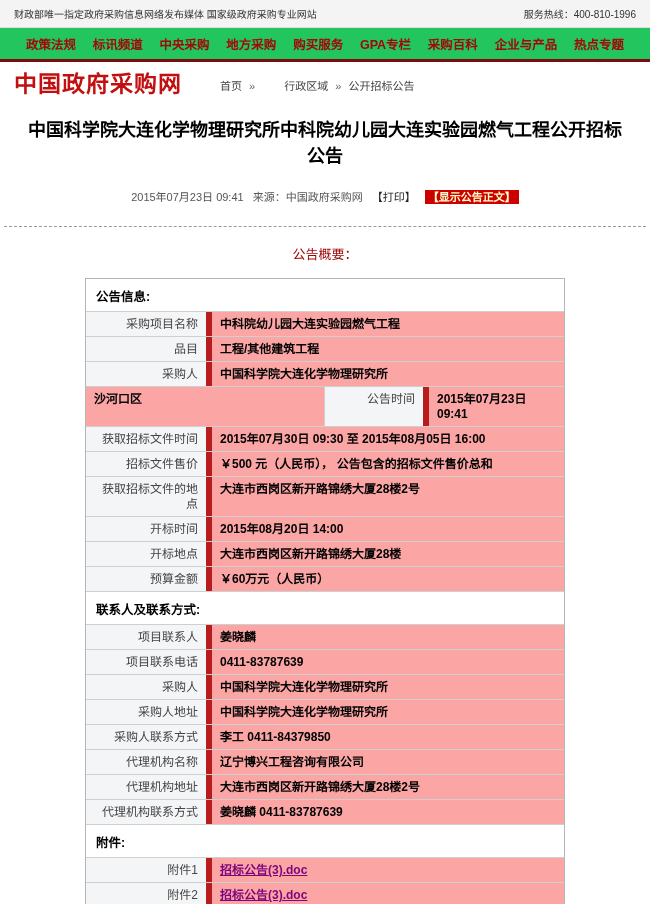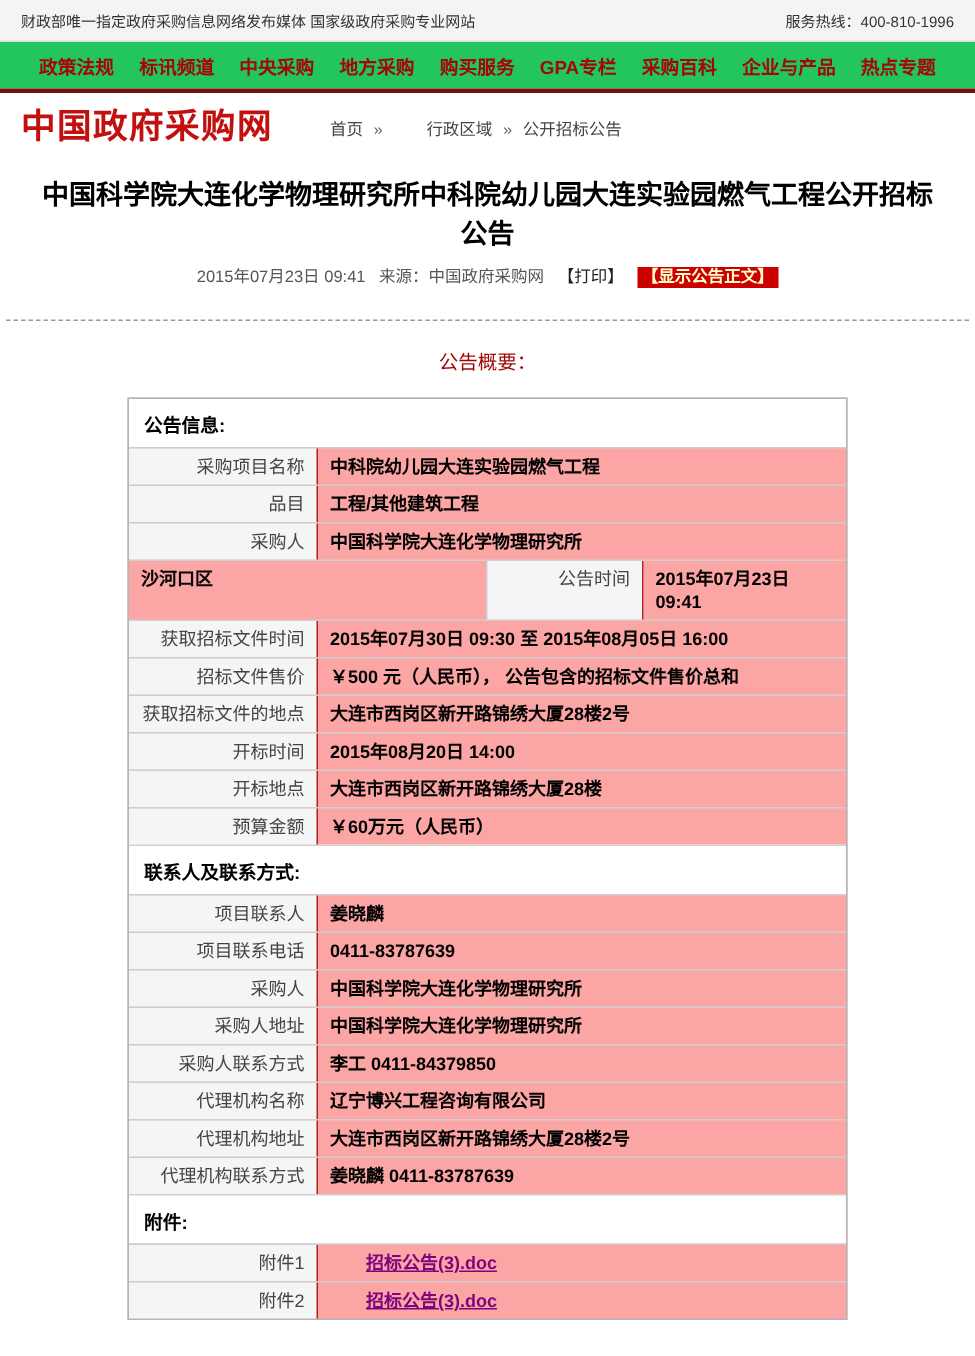--- a/index.html
+++ b/index.html
@@ -20,39 +20,39 @@
   
   .masthead { display:flex; align-items:flex-end; padding:11px 14px 9px; }
   .logo { font-size:23px; font-weight:bold; color:#c21010; letter-spacing:1px; cursor:pointer; line-height:1; }
   .breadcrumb { margin-left:16px; font-size:11px; color:#444; padding-bottom:3px; }
   .breadcrumb a { color:#444; text-decoration:none; cursor:pointer;margin-left:22px; }
   .crumb-sep { margin:0 4px; color:#666; }
 
   
   .title { font-size:18px; font-weight:bold; color:#000; text-align:center;
     line-height:1.45; margin:12px 20px 4px; }
-  .meta { text-align:center; font-size:11px; color:#555; margin-top:6px; }
+  .meta { text-align:center; font-size:11px; color:#555; margin-top:19px; }
   .meta .piece { margin:0 3px; }
   .print-btn { color:#222; cursor:pointer; }
   .badge { background:#cc0000; color:#ffffcc; font-weight:bold; padding:1px 3px; cursor:pointer; }
 
   .dashed { border-top:1px dashed #9a9a9a; margin:22px 4px 0; }
   .summary-heading { text-align:center; font-size:13px; font-weight:normal; color:#9e0303; margin:17px 0 15px; }
 
   
   .tbl { width:480px; margin:0 auto; border:1px solid #b5b5b5; font-size:12px; background:#fca5a5; }
   .row { display:flex; border-top:1px solid #cfcfcf; }
   .tbl > :first-child { border-top:none; }
   .row-section { border-top:1px solid #cfcfcf; padding:7px 10px 6px; font-size:12.5px; font-weight:bold; color:#000; background:#fff; }
   .cell-label { width:126px; background:#f4f5f7; color:#444; text-align:right;
-    padding:5px 8px 4px; border-right:1px solid #b91c1c; line-height:15px; flex-shrink:0; }
+    padding:5px 8px 4px; border-right:6px solid #b91c1c; line-height:15px; flex-shrink:0; }
   .cell-value { flex:1; padding:5px 8px 4px; font-weight:bold; color:#000; line-height:15px; }
   .cell-label.mid { width:105px; border-left:1px solid #cfcfcf; }
   .cell-value.last { flex:0 0 135px; }
-  .attach-link { color:#7d057d; font-weight:bold; text-decoration:underline; cursor:pointer;margin-left:24px; }
+  .attach-link { color:#7d057d; font-weight:bold; text-decoration:underline; cursor:pointer; }
 </style>
 </head>
 <body>
 
 <div class="top-strip">
   <span>财政部唯一指定政府采购信息网络发布媒体  国家级政府采购专业网站</span>
   <span>服务热线：400-810-1996</span>
 </div>
 
 <div class="nav">

